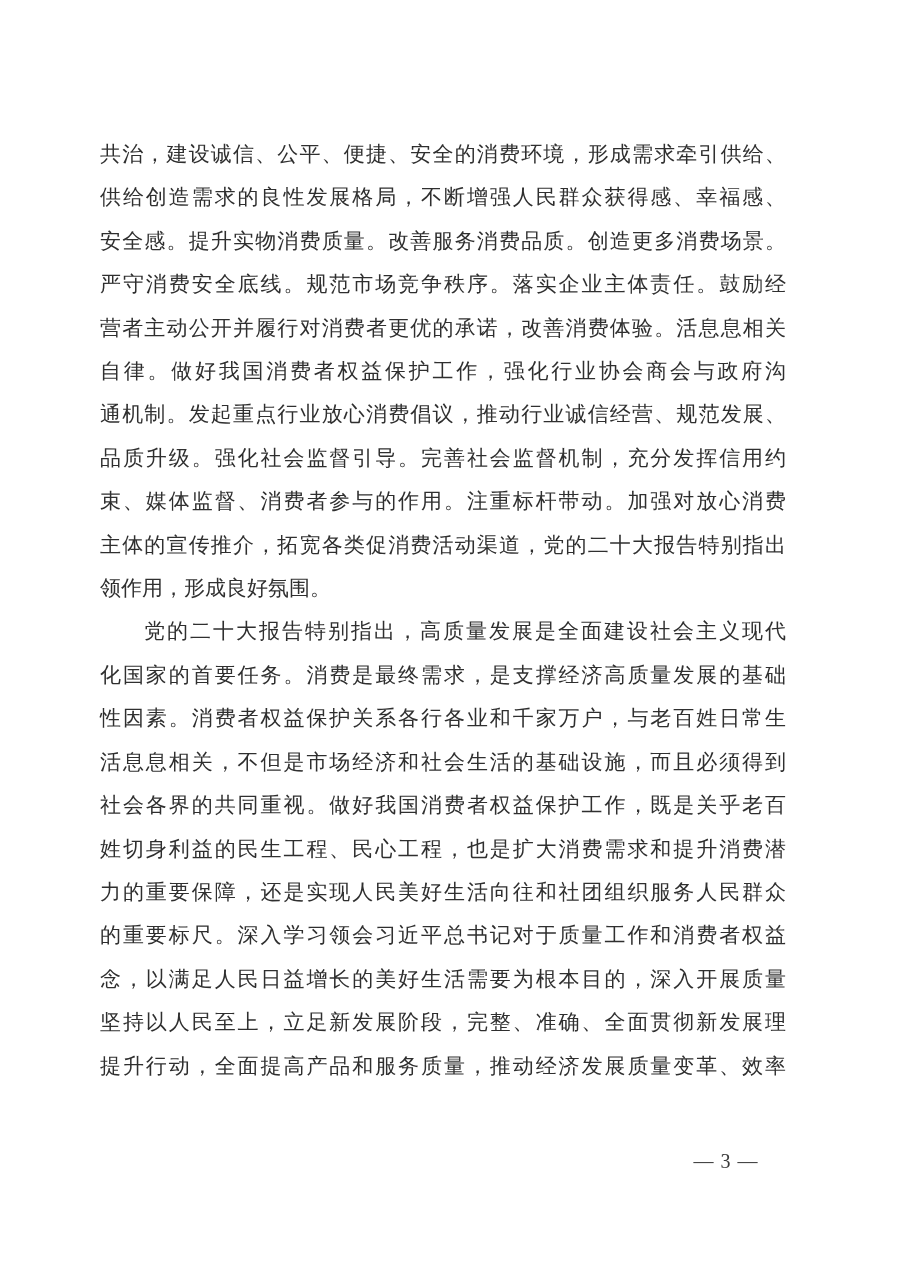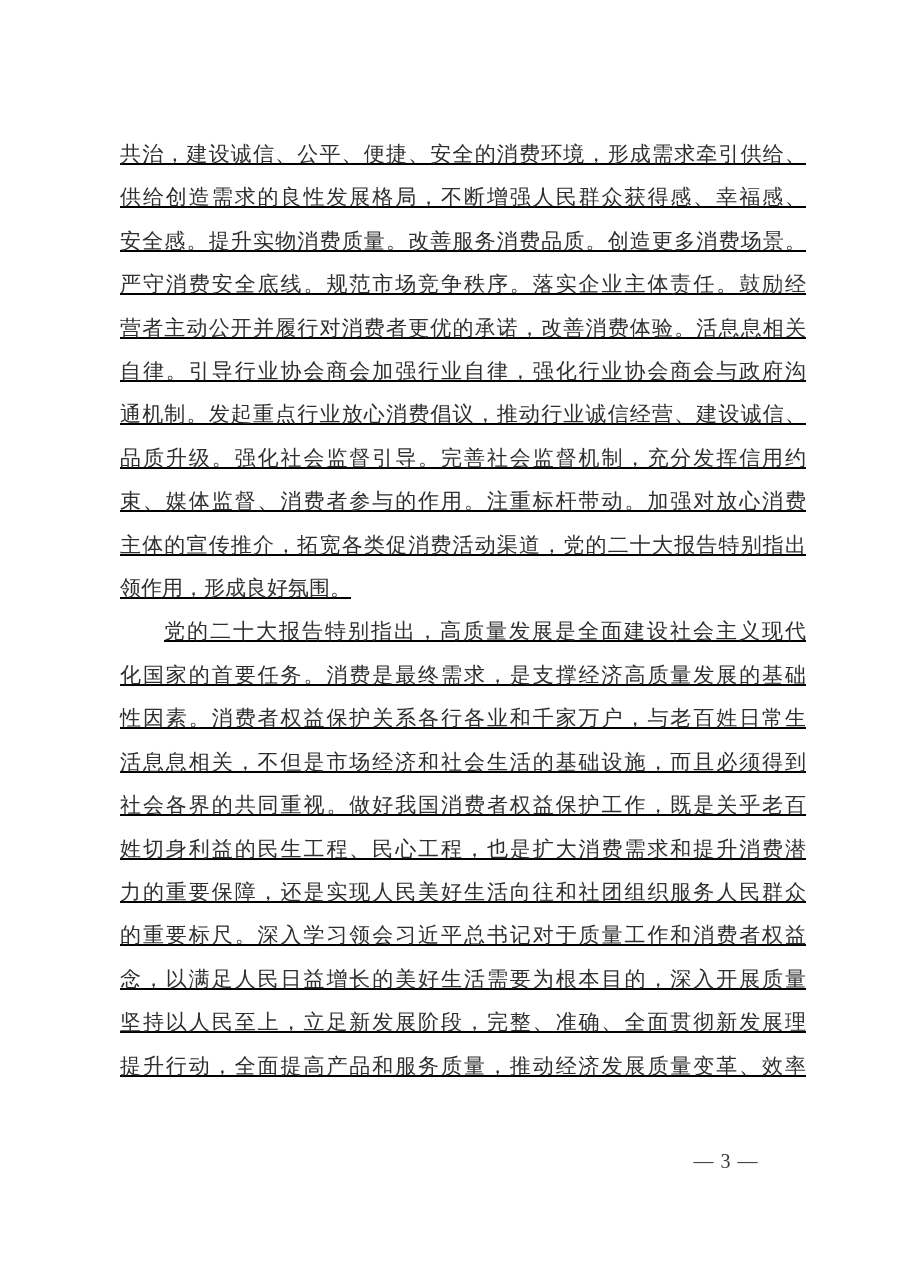--- a/index.html
+++ b/index.html
@@ -9,24 +9,23 @@
   }
   .page {
     position: relative;
     width: 900px;
     height: 1273px;
     background: #ffffff;
     overflow: hidden;
   }
   .textblock {
     position: absolute;
-    left: 120px;
+    left: 100px;
     top: 133px;
     width: 686px;
-    text-decoration: underline;
   }
   .line {
     font-family: "Liberation Serif", "DejaVu Serif", serif;
     font-size: 21px;
     line-height: 43.4px;
     color: #2f2f2f;
     text-align: justify;
     text-align-last: justify;
   }
   .line.short {
@@ -54,22 +53,22 @@
 
 <div class="page">
   <div class="textblock">
 
     <div>
       <div class="line">共治，建设诚信、公平、便捷、安全的消费环境，形成需求牵引供给、</div>
       <div class="line">供给创造需求的良性发展格局，不断增强人民群众获得感、幸福感、</div>
       <div class="line">安全感。提升实物消费质量。改善服务消费品质。创造更多消费场景。</div>
       <div class="line">严守消费安全底线。规范市场竞争秩序。落实企业主体责任。鼓励经</div>
       <div class="line">营者主动公开并履行对消费者更优的承诺，改善消费体验。活息息相关</div>
-      <div class="line">自律。引导行业协会商会加强行业自律，强化行业协会商会与政府沟</div>
-      <div class="line">通机制。发起重点行业放心消费倡议，推动行业诚信经营、建设诚信、</div>
+      <div class="line">自律。做好我国消费者权益保护工作，强化行业协会商会与政府沟</div>
+      <div class="line">通机制。发起重点行业放心消费倡议，推动行业诚信经营、规范发展、</div>
       <div class="line">品质升级。强化社会监督引导。完善社会监督机制，充分发挥信用约</div>
       <div class="line">束、媒体监督、消费者参与的作用。注重标杆带动。加强对放心消费</div>
       <div class="line">主体的宣传推介，拓宽各类促消费活动渠道，党的二十大报告特别指出</div>
       <div class="line short">领作用，形成良好氛围。</div>
     </div>
 
     <div>
       <div class="line indent">党的二十大报告特别指出，高质量发展是全面建设社会主义现代</div>
       <div class="line">化国家的首要任务。消费是最终需求，是支撑经济高质量发展的基础</div>
       <div class="line">性因素。消费者权益保护关系各行各业和千家万户，与老百姓日常生</div>

